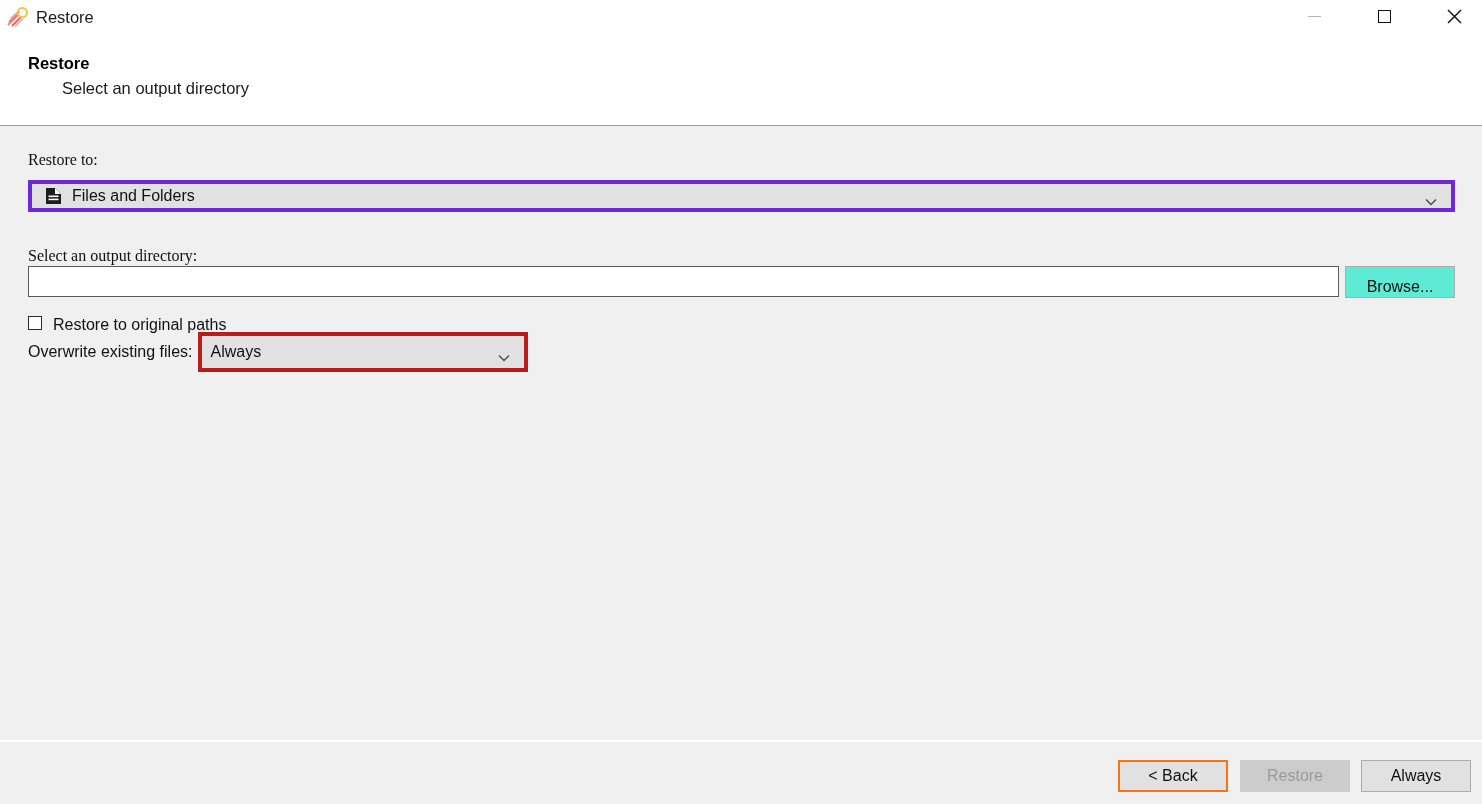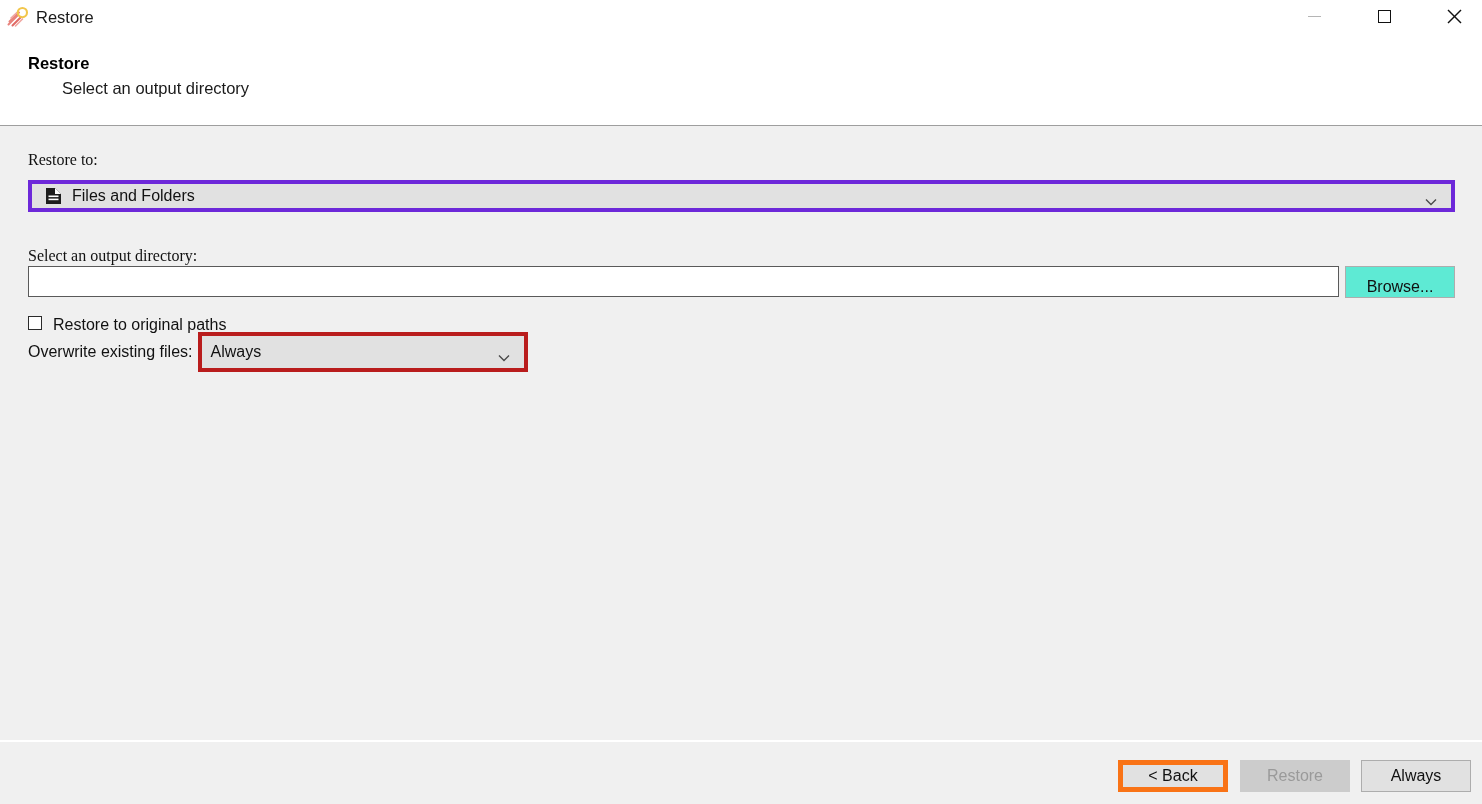--- a/index.html
+++ b/index.html
@@ -269,21 +269,21 @@
     height: 32px;
     font-family: "Liberation Sans", sans-serif;
     font-size: 16px;
     box-sizing: border-box;
     padding: 0;
     cursor: default;
   }
   #btn-back {
     left: 1118px;
     background: #e1e1e1;
-    border: 5px solid #f97316;
+    border: 2px solid #f97316;
     color: #111111;
   }
   #btn-restore {
     left: 1240px;
     background: #cccccc;
     border: 1px solid #cccccc;
     color: #9a9a9a;
   }
   #btn-cancel {
     left: 1361px;

